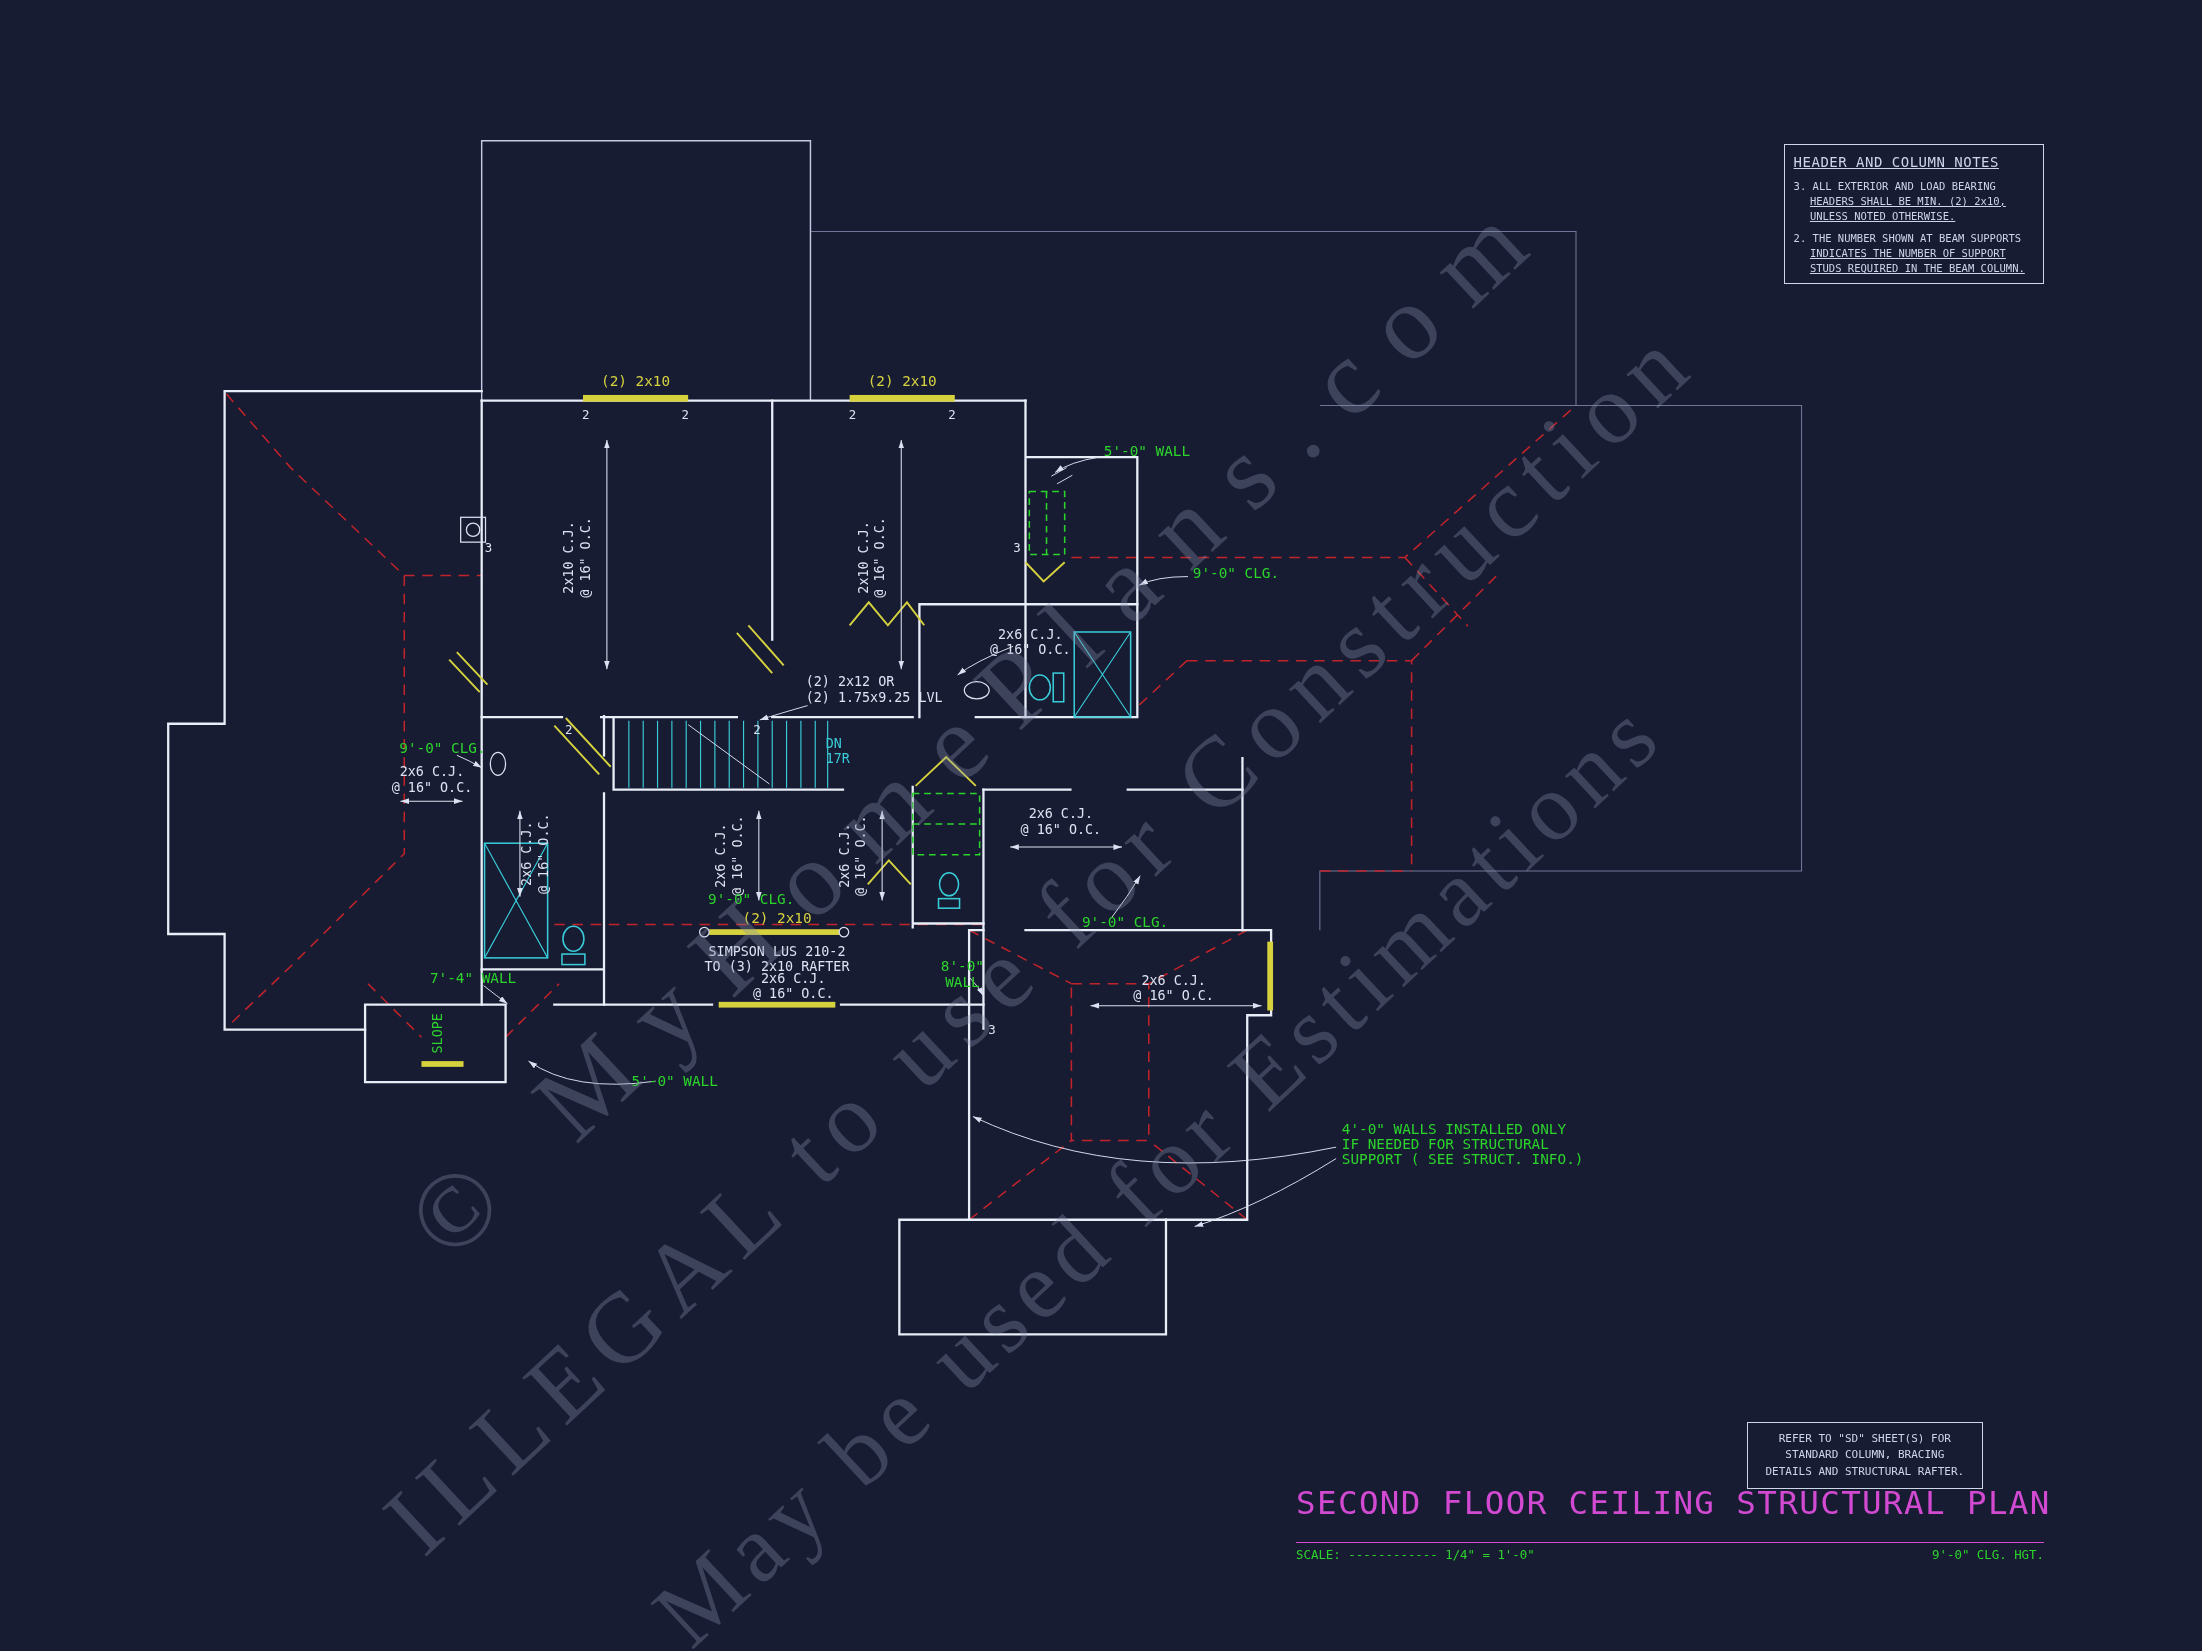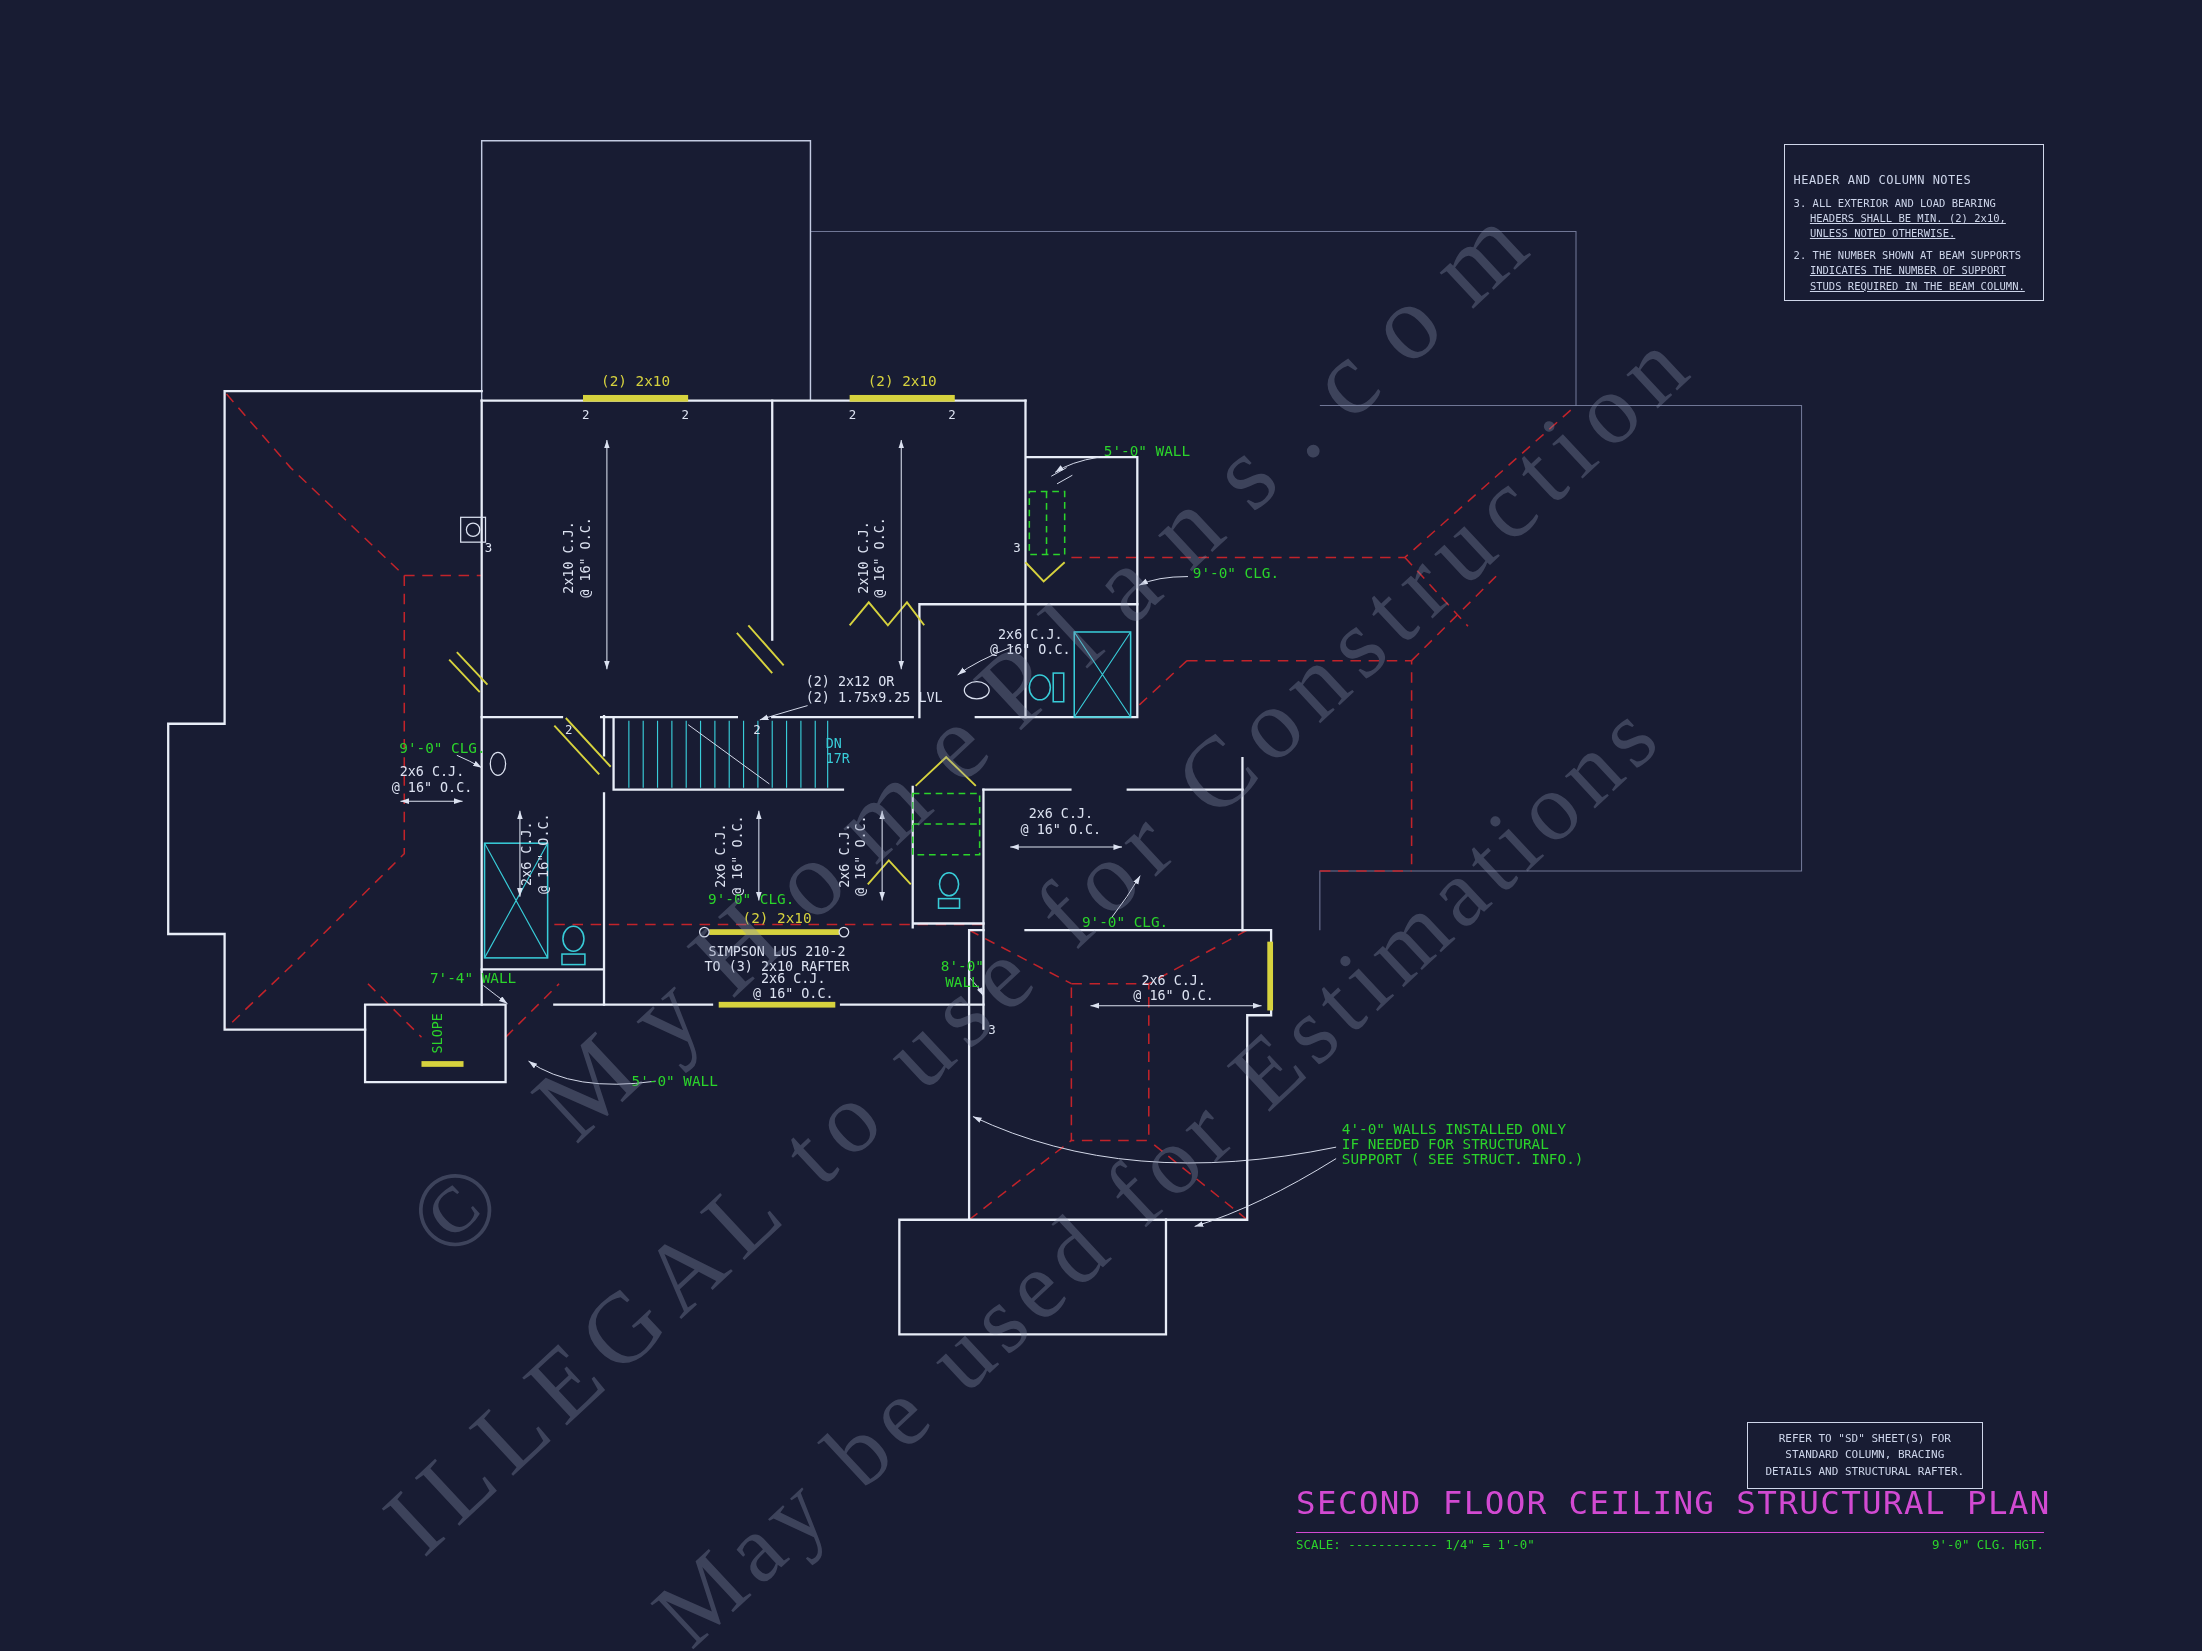--- a/index.html
+++ b/index.html
@@ -23,28 +23,28 @@
   .wfix{stroke:#dbe1f0;stroke-width:1.3;fill:none}
 
   .wm{position:absolute;color:#8a92ad;opacity:.33;font-family:"Liberation Serif", serif;
       white-space:nowrap;transform:rotate(-43deg);transform-origin:0 50%;z-index:5;pointer-events:none;}
   #wm1{left:425px;top:1176px;font-size:107px;letter-spacing:32.5px;}
   #wm2{left:401px;top:1477px;font-size:100px;letter-spacing:12.4px;}
   #wm3{left:669px;top:1572px;font-size:96px;letter-spacing:8.6px;}
 
   .notes-box{position:absolute;left:1784px;top:144px;width:241px;border:1px solid #cfd6ea;
       color:#cdd5ea;font-size:10.5px;line-height:1.45;padding:6.7px 8.6px;z-index:3;}
-  .notes-box .box-title{font-size:12px;margin-bottom:6.7px;letter-spacing:0.5px;margin-top:20px;}
+  .notes-box .box-title{text-decoration:underline;font-size:14px;margin-bottom:6.7px;letter-spacing:0.5px;}
   .notes-box .cont{padding-left:16.3px;text-decoration:underline;}
   .notes-box .gap{height:6.7px;}
   .sd-box{position:absolute;left:1747px;top:1422px;width:226px;border:1px solid #cfd6ea;
       color:#cdd5ea;font-size:11px;line-height:1.5;text-align:center;padding:7.6px 3.8px;z-index:3;}
   .title-block{position:absolute;left:1296px;top:1484px;width:748px;z-index:3;}
   .plan-title{color:#d24ad2;font-size:32.5px;letter-spacing:1.4px;white-space:nowrap;
-      border-bottom:1.9px solid #d24ad2;padding-bottom:10px;}
+      border-bottom:1.9px solid #d24ad2;padding-bottom:20px;}
   .title-sub{display:flex;justify-content:space-between;color:#2bd42b;font-size:12.4px;margin-top:3.8px;}
 </style>
 </head>
 <body>
 
 <div id="stage">
 
   <svg width="2202" height="1652" viewBox="0 0 2304 1728">
     <defs>
       <marker id="ah" markerWidth="12" markerHeight="10" refX="9" refY="3" orient="auto-start-reverse" markerUnits="userSpaceOnUse">

